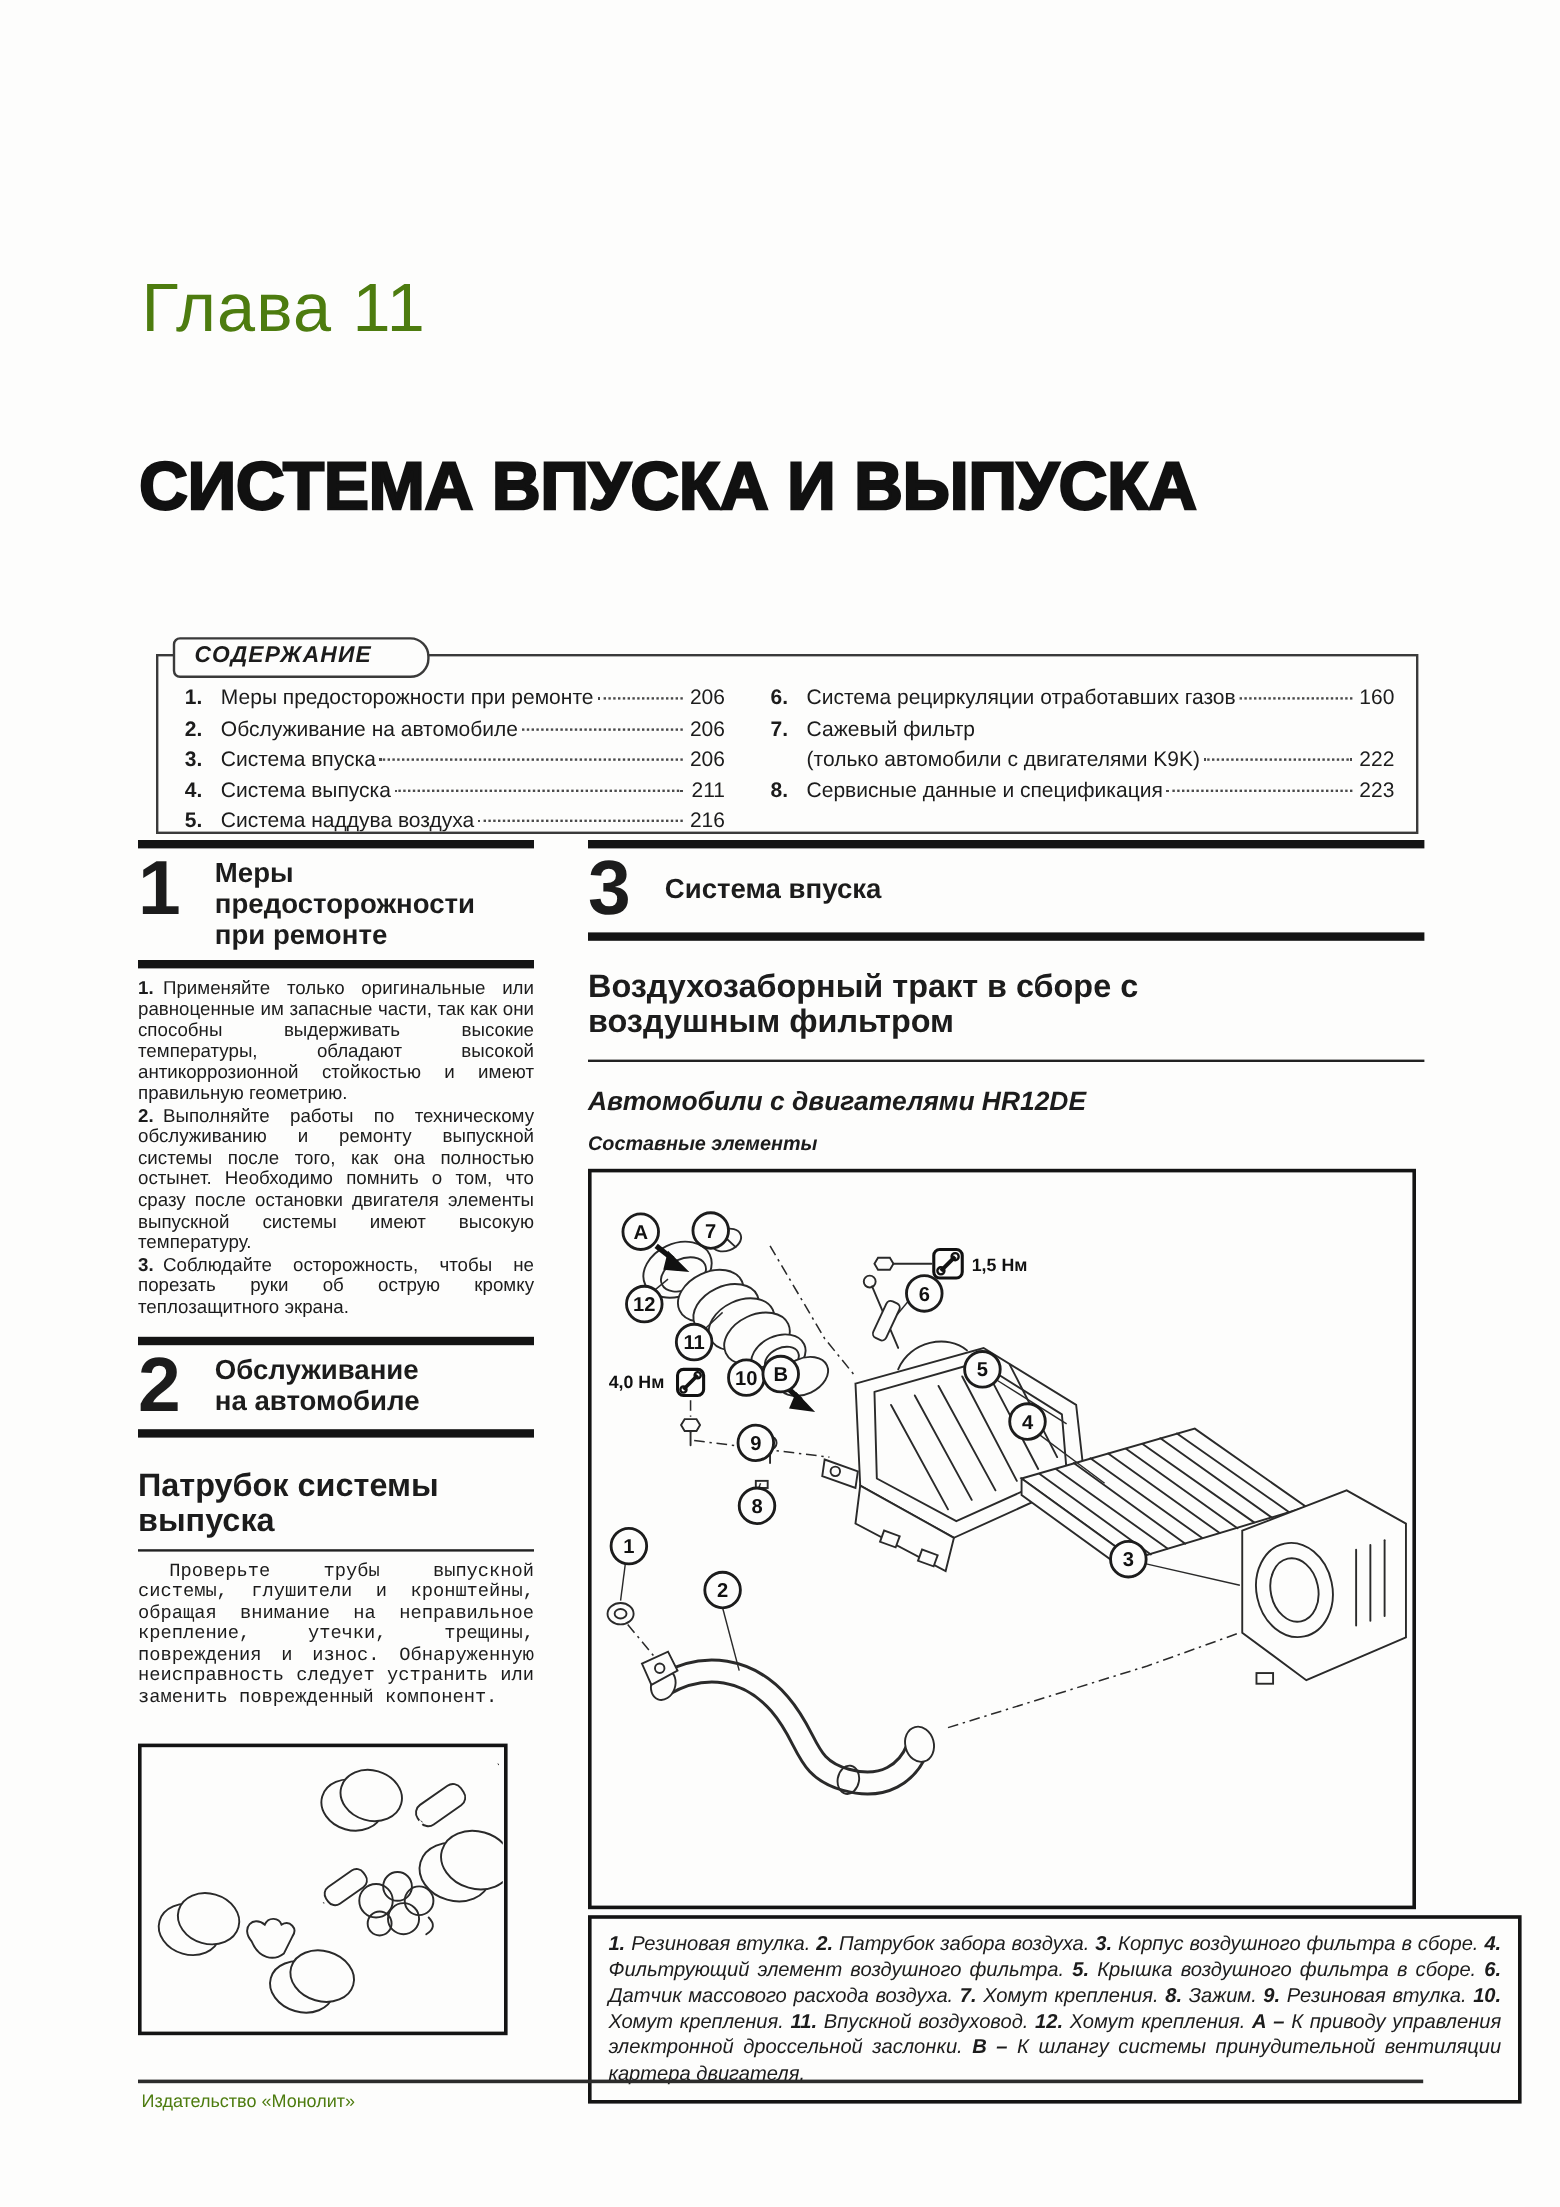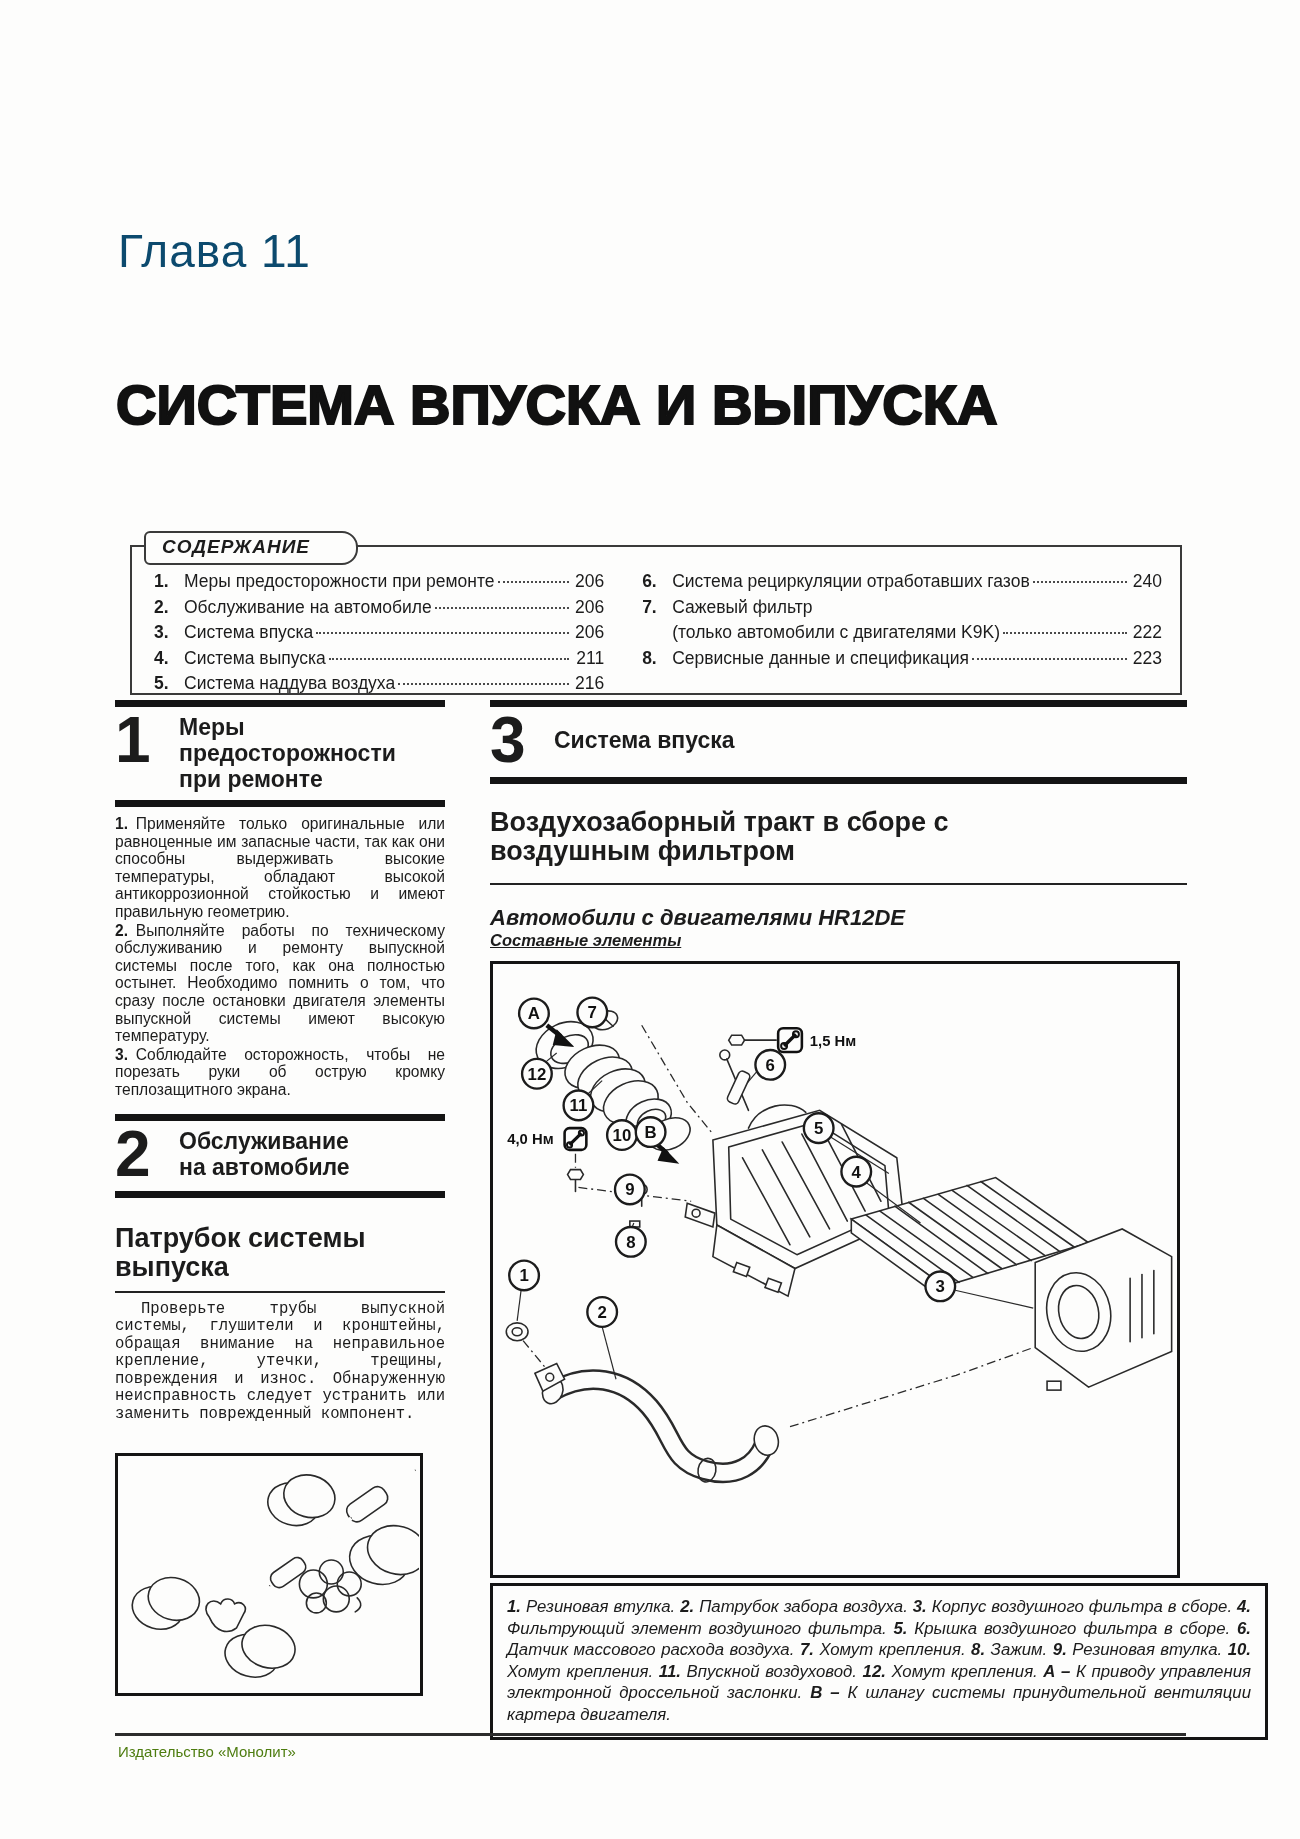--- a/index.html
+++ b/index.html
@@ -1,21 +1,21 @@
 <!DOCTYPE html>
 <html><head>
 <meta charset="utf-8">
 <style>
   html,body{margin:0;padding:0;background:#ffffff;}
   #page{
     position:relative;width:1300px;height:1839px;background:#fdfdfc;
     font-family:"Liberation Sans","DejaVu Sans",sans-serif;color:#1c1c1c;
     overflow:hidden;
   }
-  .chapter{position:absolute;left:118px;top:224px;font-size:46px;font-weight:400;letter-spacing:1px;color:#0c4a6e;}
+  .chapter{position:absolute;left:118px;top:224px;font-size:57px;font-weight:400;letter-spacing:1px;color:#4d7c0f;}
   .main-title{
     position:absolute;left:116px;top:372px;width:1075px;
     font-size:56px;font-weight:bold;letter-spacing:0px;
     -webkit-text-stroke:2.2px #111;color:#111;white-space:nowrap;
   }
   
   .toc-box{
     position:absolute;left:130px;top:497px;width:1052px;height:150px;
     border:2.5px solid #3a3a3a;background:#fdfdfc;box-sizing:border-box;margin-top:48px;
   }
@@ -48,21 +48,21 @@
   .body-text p{margin:0 0 1px 0;}
   .body-text .pnum{font-weight:bold;}
   .indent-first{text-indent:26px;font-family:Liberation Mono, monospace;}
   .subhead{
     font-size:27px;font-weight:bold;line-height:29px;
     border-bottom:2.5px solid #222;padding-bottom:9px;
   }
   .subhead.s2{margin-top:26px;}
   .subhead.s3{margin-top:16px;}
   .engine-head{margin-top:20px;font-size:22px;font-weight:bold;font-style:italic;}
-  .fig-label{font-size:16.5px;font-weight:bold;font-style:italic;text-decoration:underline;}
+  .fig-label{margin-top:13px;font-size:16.5px;font-weight:bold;font-style:italic;}
   .frame{
     border:3.5px solid #141414;background:#fdfdfc;box-sizing:border-box;
   }
   .sketch-frame{margin-top:29px;width:308px;height:243px;}
   .diagram-frame{margin-top:11px;width:690px;height:617px;}
   .caption-frame{margin-top:5px;width:778px;min-height:157px;padding:10px 14px 10px 14px;}
   .caption{font-size:16.8px;line-height:21.5px;font-style:italic;text-align:justify;}
   .caption b{font-weight:bold;}
   
   .footer-rule{position:absolute;left:115px;top:1733px;width:1071px;border-top:3px solid #2c2c2c;}
@@ -118,21 +118,21 @@
           <span class="toc-label">Система наддува воздуха</span>
           <span class="toc-dots"></span>
           <span class="toc-page">216</span>
         </div>
       </div>
       <div class="toc-col right">
         <div class="toc-row">
           <span class="toc-num">6.</span>
           <span class="toc-label">Система рециркуляции отработавших газов</span>
           <span class="toc-dots"></span>
-          <span class="toc-page">240</span>
+          <span class="toc-page">160</span>
         </div>
         <div class="toc-row">
           <span class="toc-num">7.</span>
           <span class="toc-label">Сажевый фильтр</span>
         </div>
         <div class="toc-row">
           <span class="toc-indent"></span>
           <span class="toc-label">(только автомобили с двигателями K9K)</span>
           <span class="toc-dots"></span>
           <span class="toc-page">222</span>

